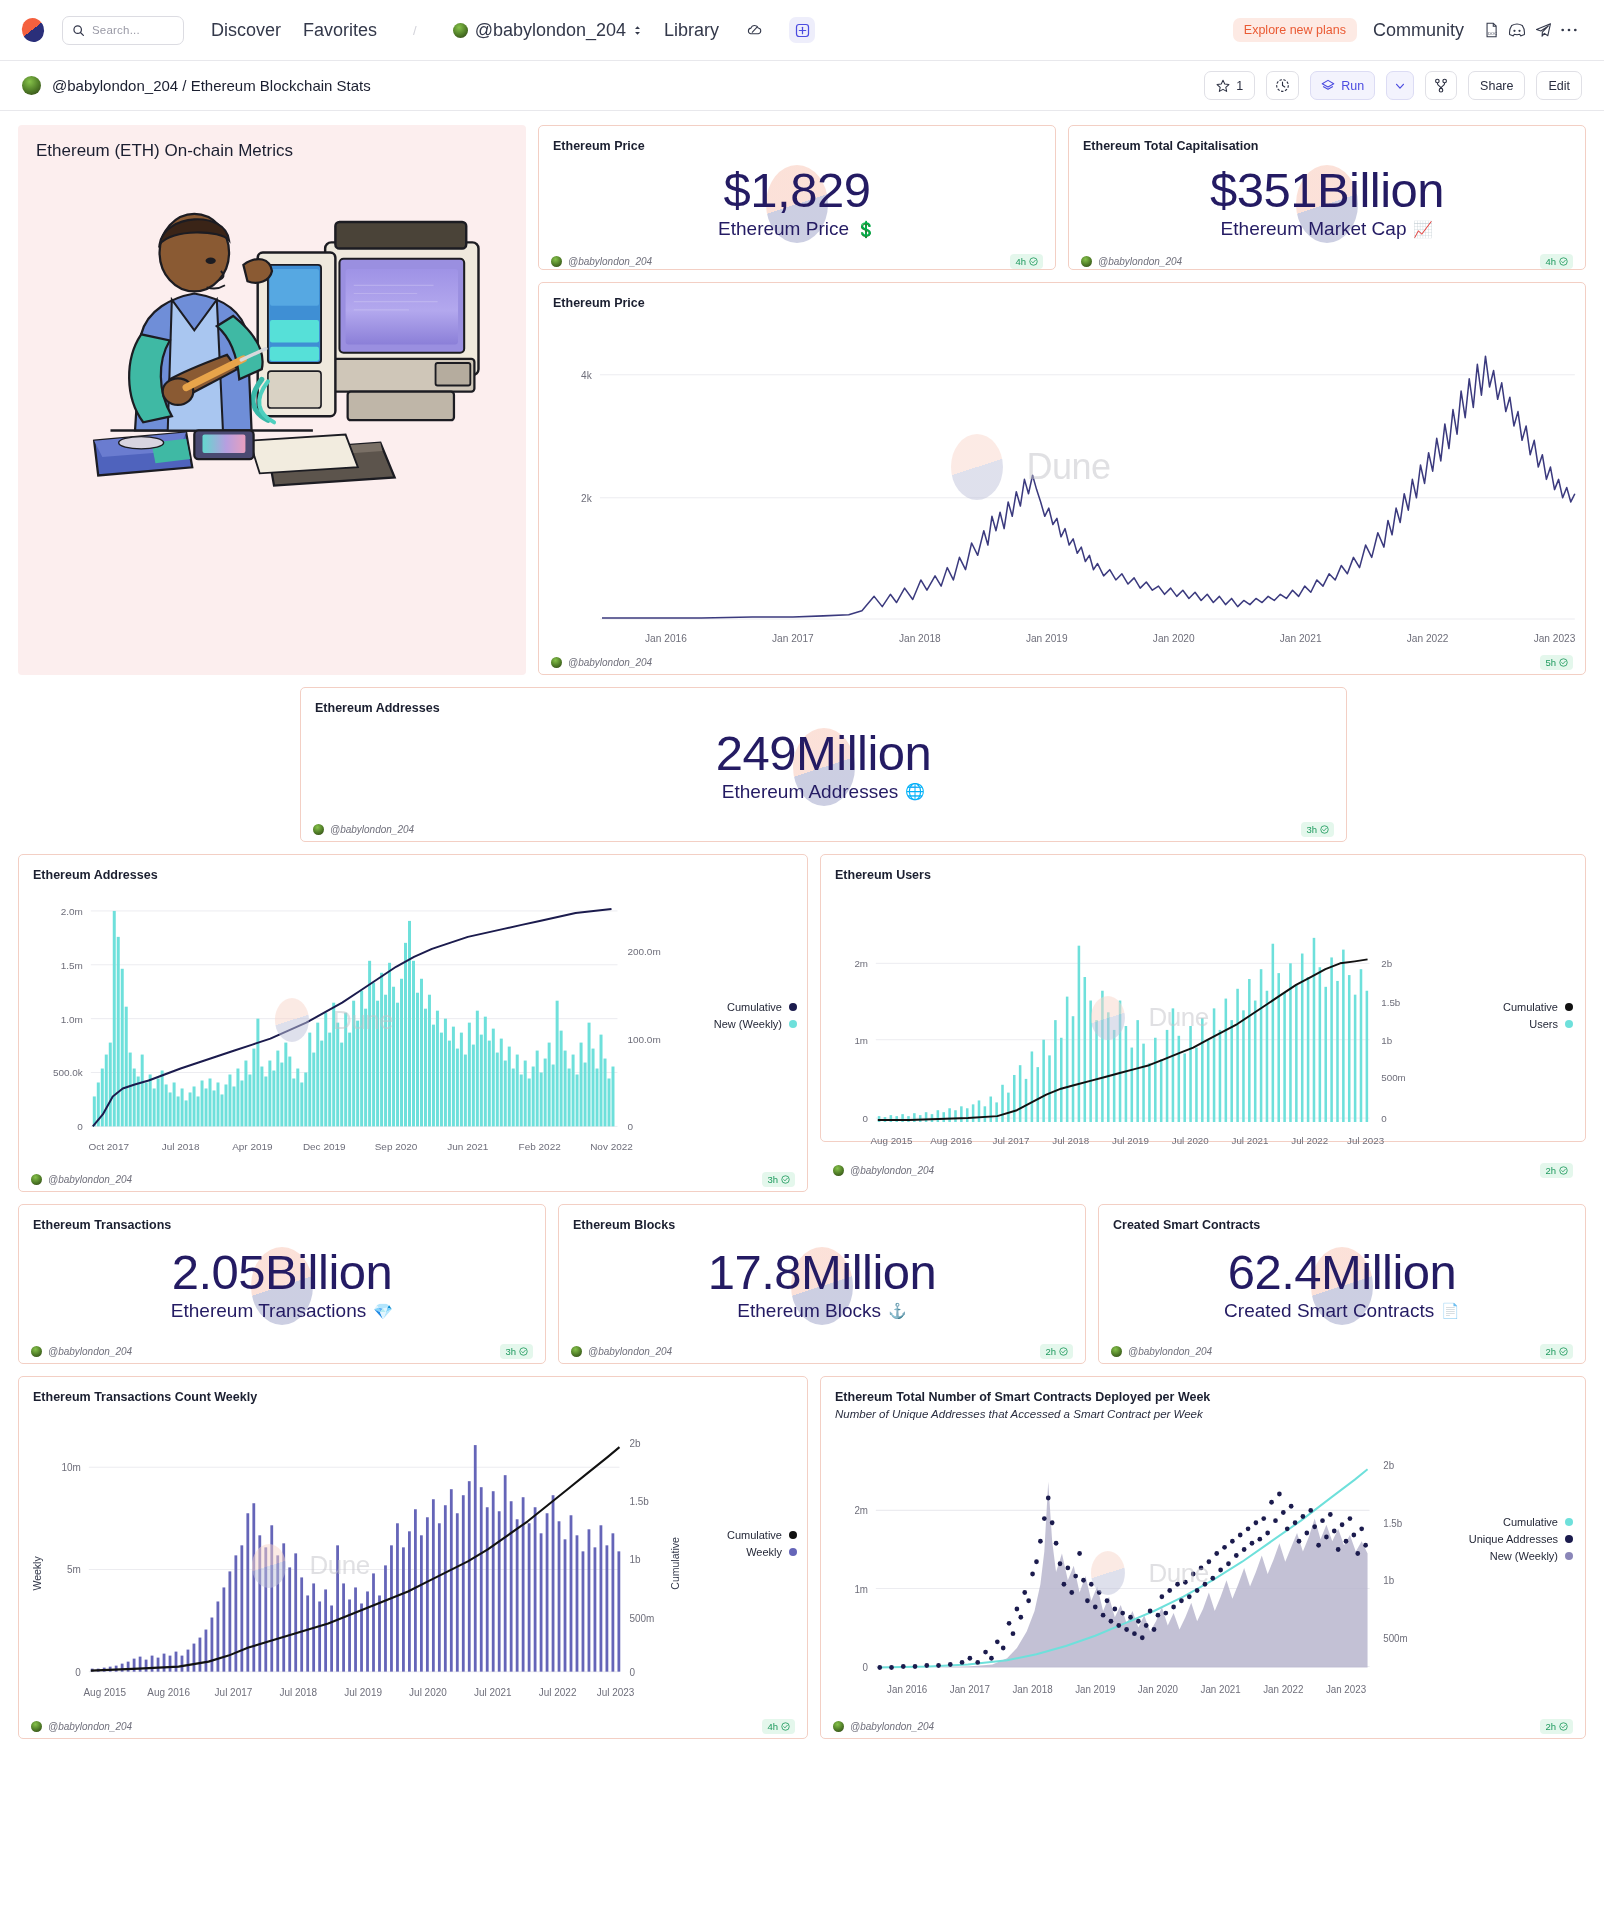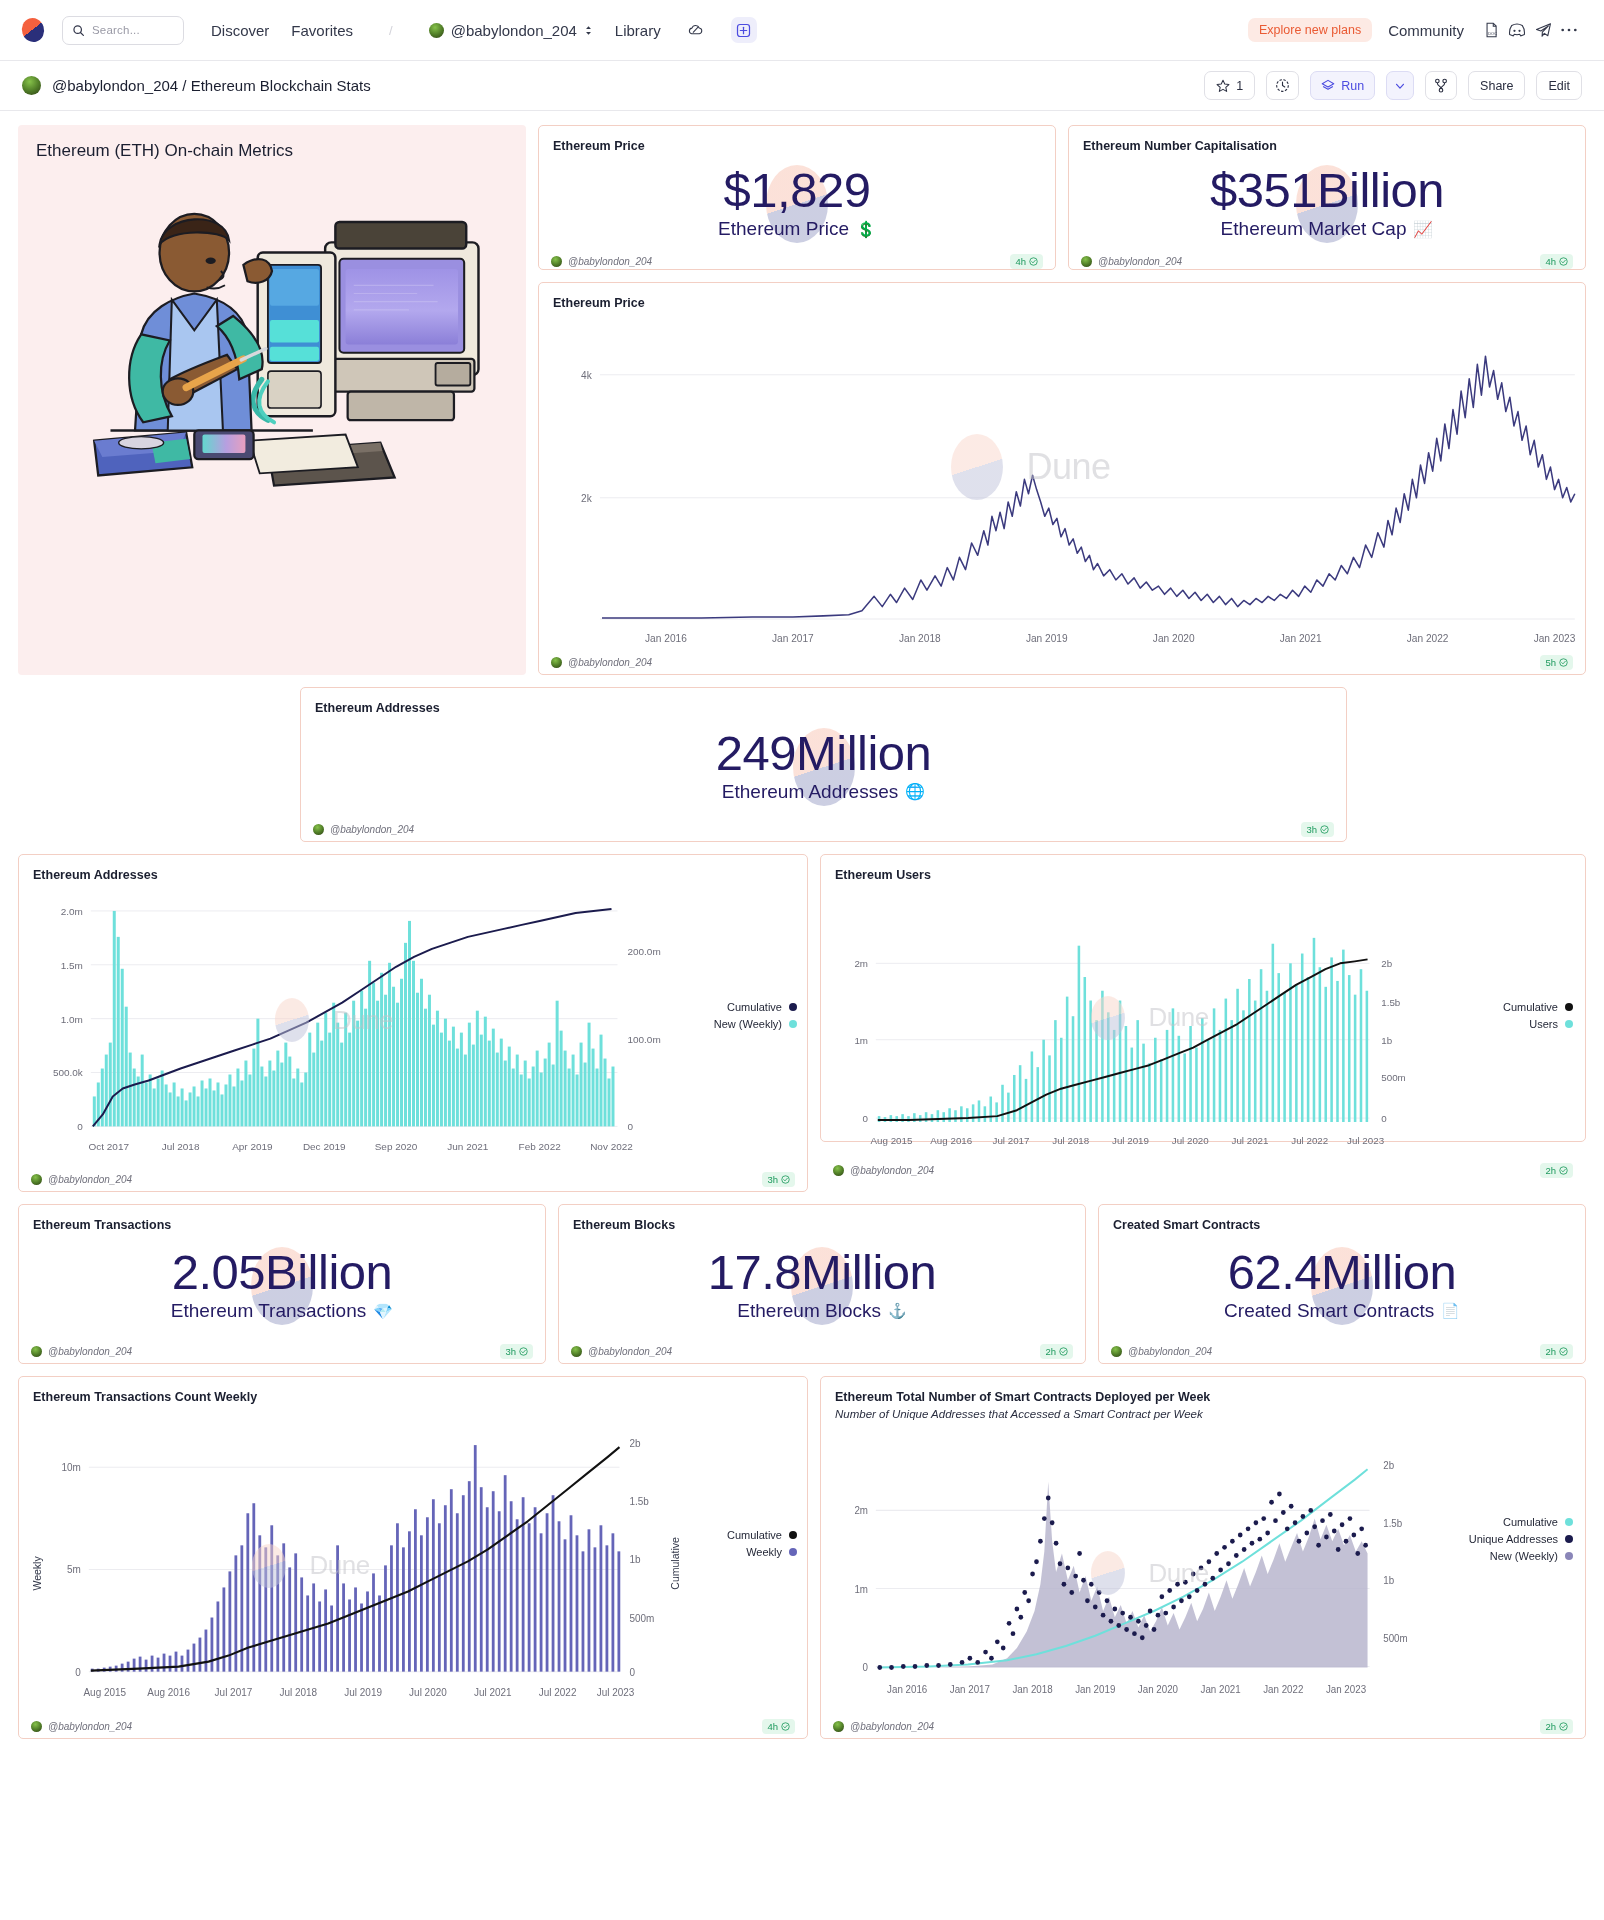--- a/index.html
+++ b/index.html
@@ -32,21 +32,21 @@
   .search-box {
     width: 122px; height: 29px;
     border: 1px solid #dcdce2;
     border-radius: 7px;
     display: flex; align-items: center;
     padding: 0 9px; gap: 7px;
     background: #fff;
   }
   .search-box .ph { font-size: 11.5px; color: #9a9aa6; letter-spacing: .2px; }
   .nav-links { display: flex; align-items: center; gap: 22px; margin-left: 27px; }
-  .nav-link { font-size: 15px; color: #33384a; cursor: pointer; white-space: nowrap; }
+  .nav-link { font-size: 18px; color: #33384a; cursor: pointer; white-space: nowrap; }
   .nav-sep { color: #d3d3da; margin: 0 14px; font-size: 13px; }
   .nav-user { display: flex; align-items: center; gap: 7px; }
   .avatar-sm {
     width: 15px; height: 15px; border-radius: 50%;
     background: radial-gradient(circle at 40% 30%, #86c24a 0%, #4e7a26 55%, #2c3b14 100%);
     flex: 0 0 auto;
   }
   .avatar-md {
     width: 19px; height: 19px; border-radius: 50%;
     background: radial-gradient(circle at 40% 30%, #86c24a 0%, #4e7a26 55%, #2c3b14 100%);
@@ -393,21 +393,21 @@
               <span>4h</span>
               <svg width="9" height="9" viewBox="0 0 12 12">
                 <circle cx="6" cy="6" r="5" fill="none" stroke="#1e9a5e" stroke-width="1.1"></circle>
                 <path d="M3.6 6.1 L5.3 7.8 L8.5 4.3" fill="none" stroke="#1e9a5e" stroke-width="1.1" stroke-linecap="round"></path>
               </svg>
             </span>
           </div>
         </div>
 
         <div class="card" style="flex:1;height:145px;">
-          <div class="card-title">Ethereum Number Capitalisation</div>
+          <div class="card-title">Ethereum Total Capitalisation</div>
           <div class="counter-body">
             <div class="dune-blob"></div>
             <div class="counter-val">$351Billion</div>
             <div class="counter-lbl">
               <span>Ethereum Market Cap</span>
               <span style="font-size:16px;">📈</span>
             </div>
           </div>
           <div class="card-foot">
             <span class="avatar-sm" style="width:11px;height:11px;"></span>

